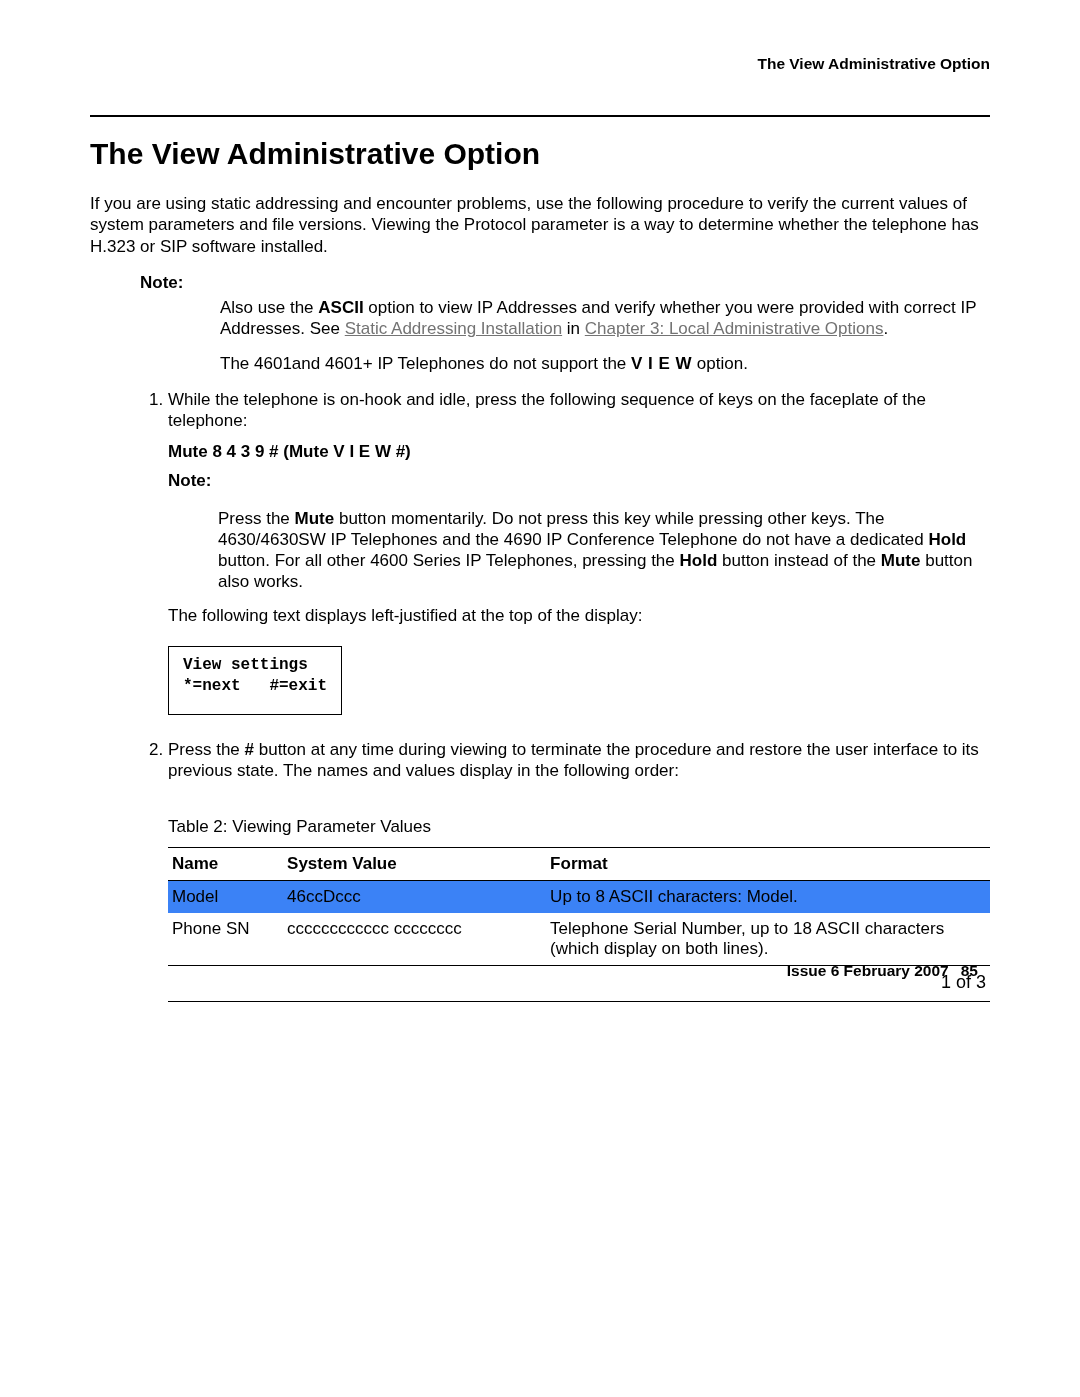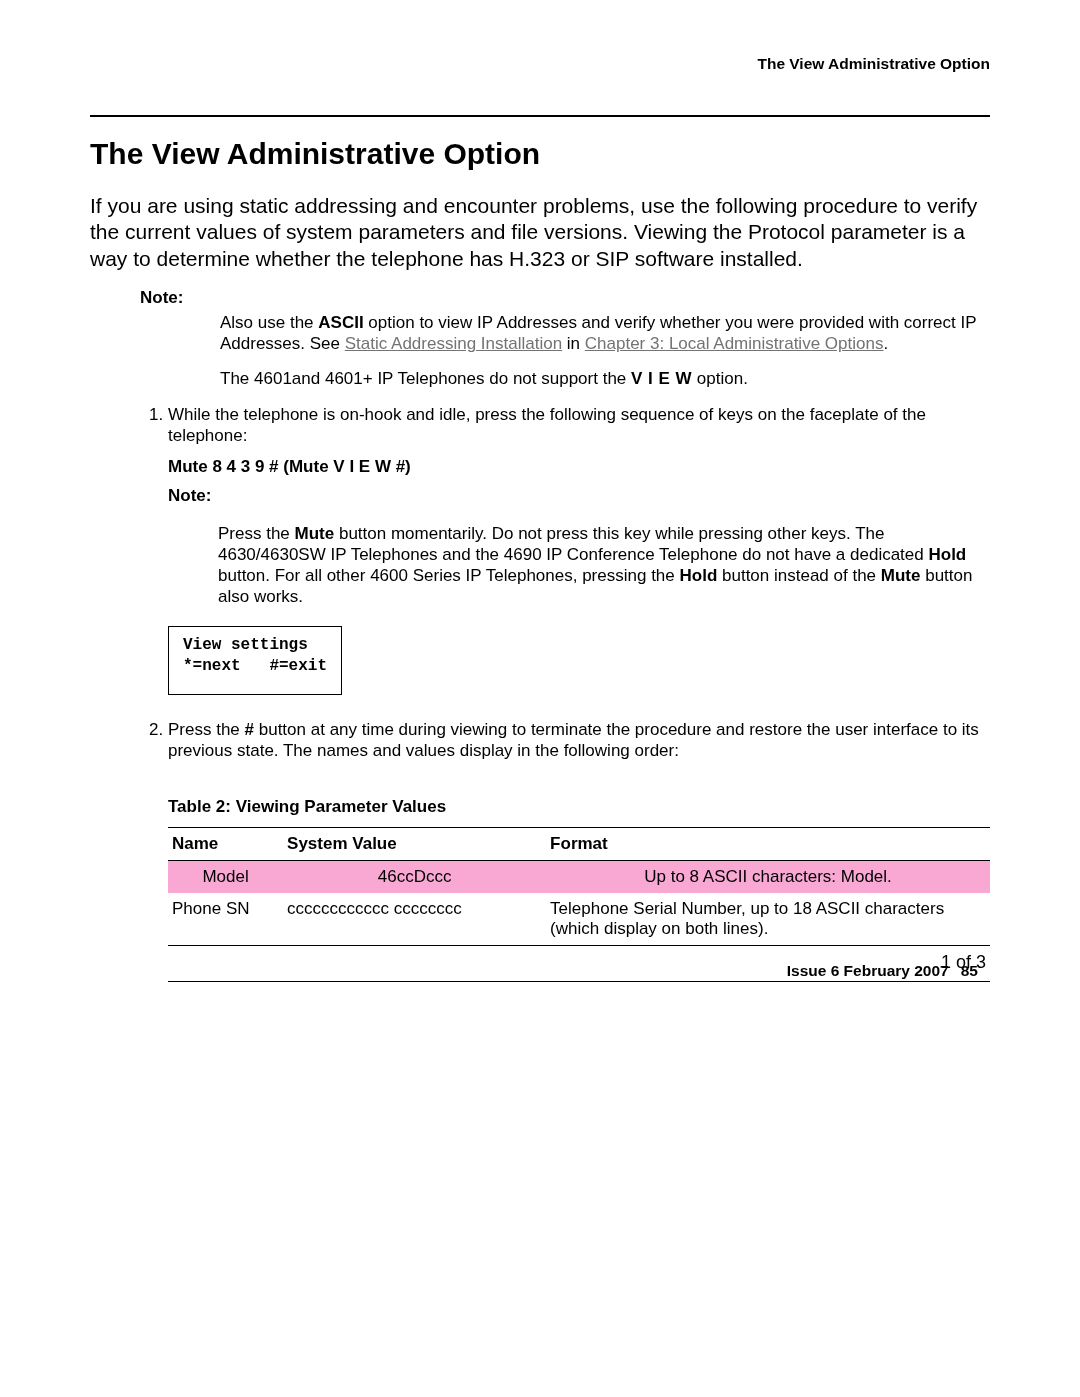--- a/index.html
+++ b/index.html
@@ -28,21 +28,21 @@
     height: 0;
     margin: 0 0 20px 0;
   }
   h1.title {
     font-size: 30px;
     font-weight: bold;
     margin: 0 0 22px 0;
   }
   .body-text {
     margin-left: 50px;
-    font-size: 21px;
+    font-size: 17px;
     line-height: 1.25;
   }
   .para { margin: 0 0 14px 0; }
   .note-label {
     font-weight: bold;
     margin: 16px 0 4px 50px;
     font-size: 17px;
   }
   .note-body {
     margin: 0 0 14px 130px;
@@ -77,41 +77,41 @@
     display: inline-block;
     padding: 8px 14px 16px 14px;
     font-family: "Courier New", monospace;
     font-weight: bold;
     font-size: 16px;
     white-space: pre;
     margin: 6px 12px 14px 0;
     line-height: 1.35;
   }
   .table-caption {
-    font-weight: bold;
+    font-weight: normal;
     margin: 36px 0 10px 0;
     font-size: 17px;
   }
   table.param {
     width: 100%;
     border-collapse: collapse;
     font-size: 17px;
   }
   table.param thead th {
     text-align: left;
     font-weight: bold;
     padding: 6px 4px 6px 4px;
     border-top: 1.5px solid #000;
     border-bottom: 1.5px solid #000;
   }
   table.param td {
     padding: 6px 4px;
     vertical-align: top;
   }
-  tr.alt td { background: #f9a8d4; text-align: center; }
+  tr.alt td { background: #3b82f6; }
   table.param tr.last td {
     border-bottom: 1.5px solid #000;
   }
   .table-footer {
     border-bottom: 1.5px solid #000;
     padding: 6px 4px 8px 4px;
     text-align: right;
     font-size: 18px;
   }
   .page-footer {
@@ -150,20 +150,21 @@
   </div>
 
   <ol class="steps">
     <li>
       <div>While the telephone is on-hook and idle, press the following sequence of keys on the faceplate of the telephone:</div>
       <div class="step-sub">Mute 8 4 3 9 # (Mute V I E W #)</div>
       <div class="step-note-label">Note:</div>
       <div class="step-note-body">
         <span>Press the </span><span class="bold">Mute</span><span> button momentarily. Do not press this key while pressing other keys. The 4630/4630SW IP Telephones and the 4690 IP Conference Telephone do not have a dedicated </span><span class="bold">Hold</span><span> button. For all other 4600 Series IP Telephones, pressing the </span><span class="bold">Hold</span><span> button instead of the </span><span class="bold">Mute</span><span> button also works.</span>
       </div>
+      <div class="para">The following text displays left-justified at the top of the display:</div>
       <div class="display-box"><span>View settings</span>
 <span>*=next   #=exit</span></div>
     </li>
     <li>
       <div class="para">
         <span>Press the </span><span class="bold">#</span><span> button at any time during viewing to terminate the procedure and restore the user interface to its previous state. The names and values display in the following order:</span>
       </div>
     </li>
   </ol>
 

